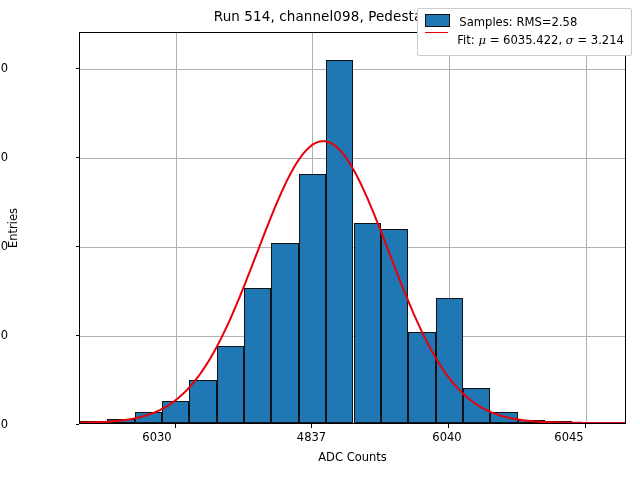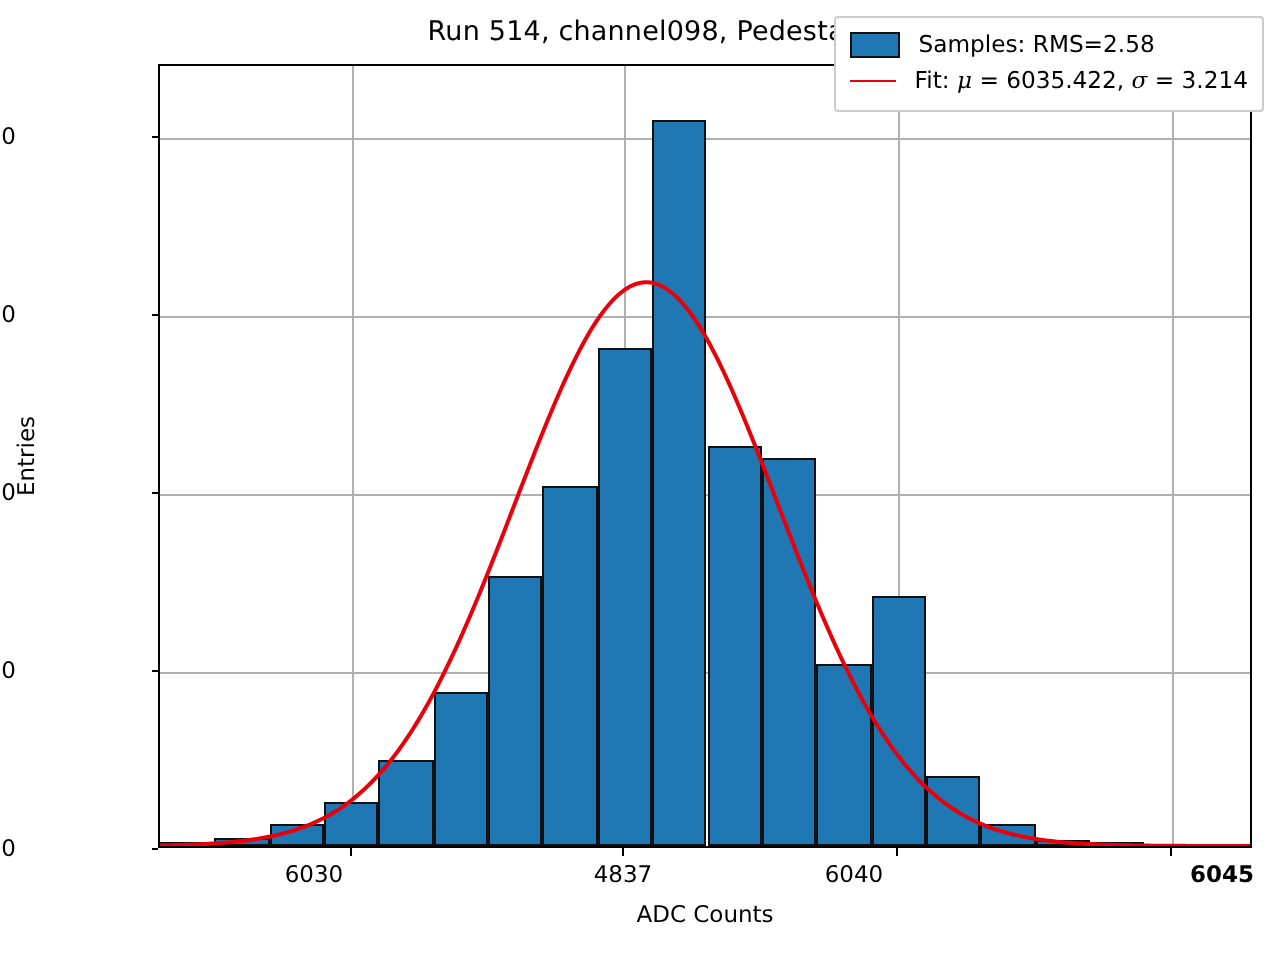--- a/index.html
+++ b/index.html
@@ -33,21 +33,21 @@
   #xlabel{position:absolute;left:79px;top:450px;width:547px;text-align:center;font-size:11.5px;}
   #ylabel{position:absolute;left:6px;top:32px;height:392px;width:14px;}
   #ylabel span{position:absolute;left:50%;top:50%;
                transform:translate(-50%,-50%) rotate(-90deg);
                transform-origin:center;white-space:nowrap;font-size:11.5px;}
 
   
   #legend{position:absolute;right:8px;top:8px;background:#fff;
           border:1px solid #cccccc;border-radius:2px;padding:5px 7px 5px 7px;
           font-size:11.6px;line-height:1.55;z-index:6;}
-  .legrow{display:flex;align-items:center;white-space:nowrap;}
+  .legrow{display:flex;white-space:nowrap;}
   .swatch-patch{width:23px;height:11px;background:#1f77b4;border:1px solid #111;
                 margin-right:9px;flex:none;}
   .swatch-line{width:23px;height:0;border-top:1.7px solid #e8000b;margin-right:9px;flex:none;}
   .mi{font-family:"DejaVu Serif","Liberation Serif",serif;font-style:italic;}
 </style>
 </head>
 <body>
 
 <div id="fig">
 
@@ -106,23 +106,23 @@
       <div class="ytick" style="top: 156.727px;">1500</div>
       <div class="ytickmark" style="position: absolute; left: 75.5px; top: 156.727px;"></div>
       <div class="ytick" style="top: 67.6364px;">2000</div>
       <div class="ytickmark" style="position: absolute; left: 75.5px; top: 67.6364px;"></div>
     </div>
   <div id="xtickwrap">
       <div class="xtick" style="left: 157px;">6030</div>
       <div class="xtickmark" style="position: absolute; left: 174.725px; top: 424px;"></div>
       <div class="xtick" style="left: 311.475px;">4837</div>
       <div class="xtickmark" style="position: absolute; left: 311.475px; top: 424px;"></div>
-      <div class="xtick" style="left: 427px; text-align: center;">6040</div>
+      <div class="xtick" style="left: 447px; text-align: center;">6040</div>
       <div class="xtickmark" style="position: absolute; left: 448.225px; top: 424px;"></div>
-      <div class="xtick" style="left: 611px; font-weight: bold;">6045</div>
+      <div class="xtick" style="left: 569px;">6045</div>
       <div class="xtickmark" style="position: absolute; left: 584.975px; top: 424px;"></div>
     </div>
 
   <div id="legend">
     <div class="legrow">
       <span class="swatch-patch"></span>
       <span>Samples: RMS=2.58</span>
     </div>
     <div class="legrow">
       <span class="swatch-line"></span>

